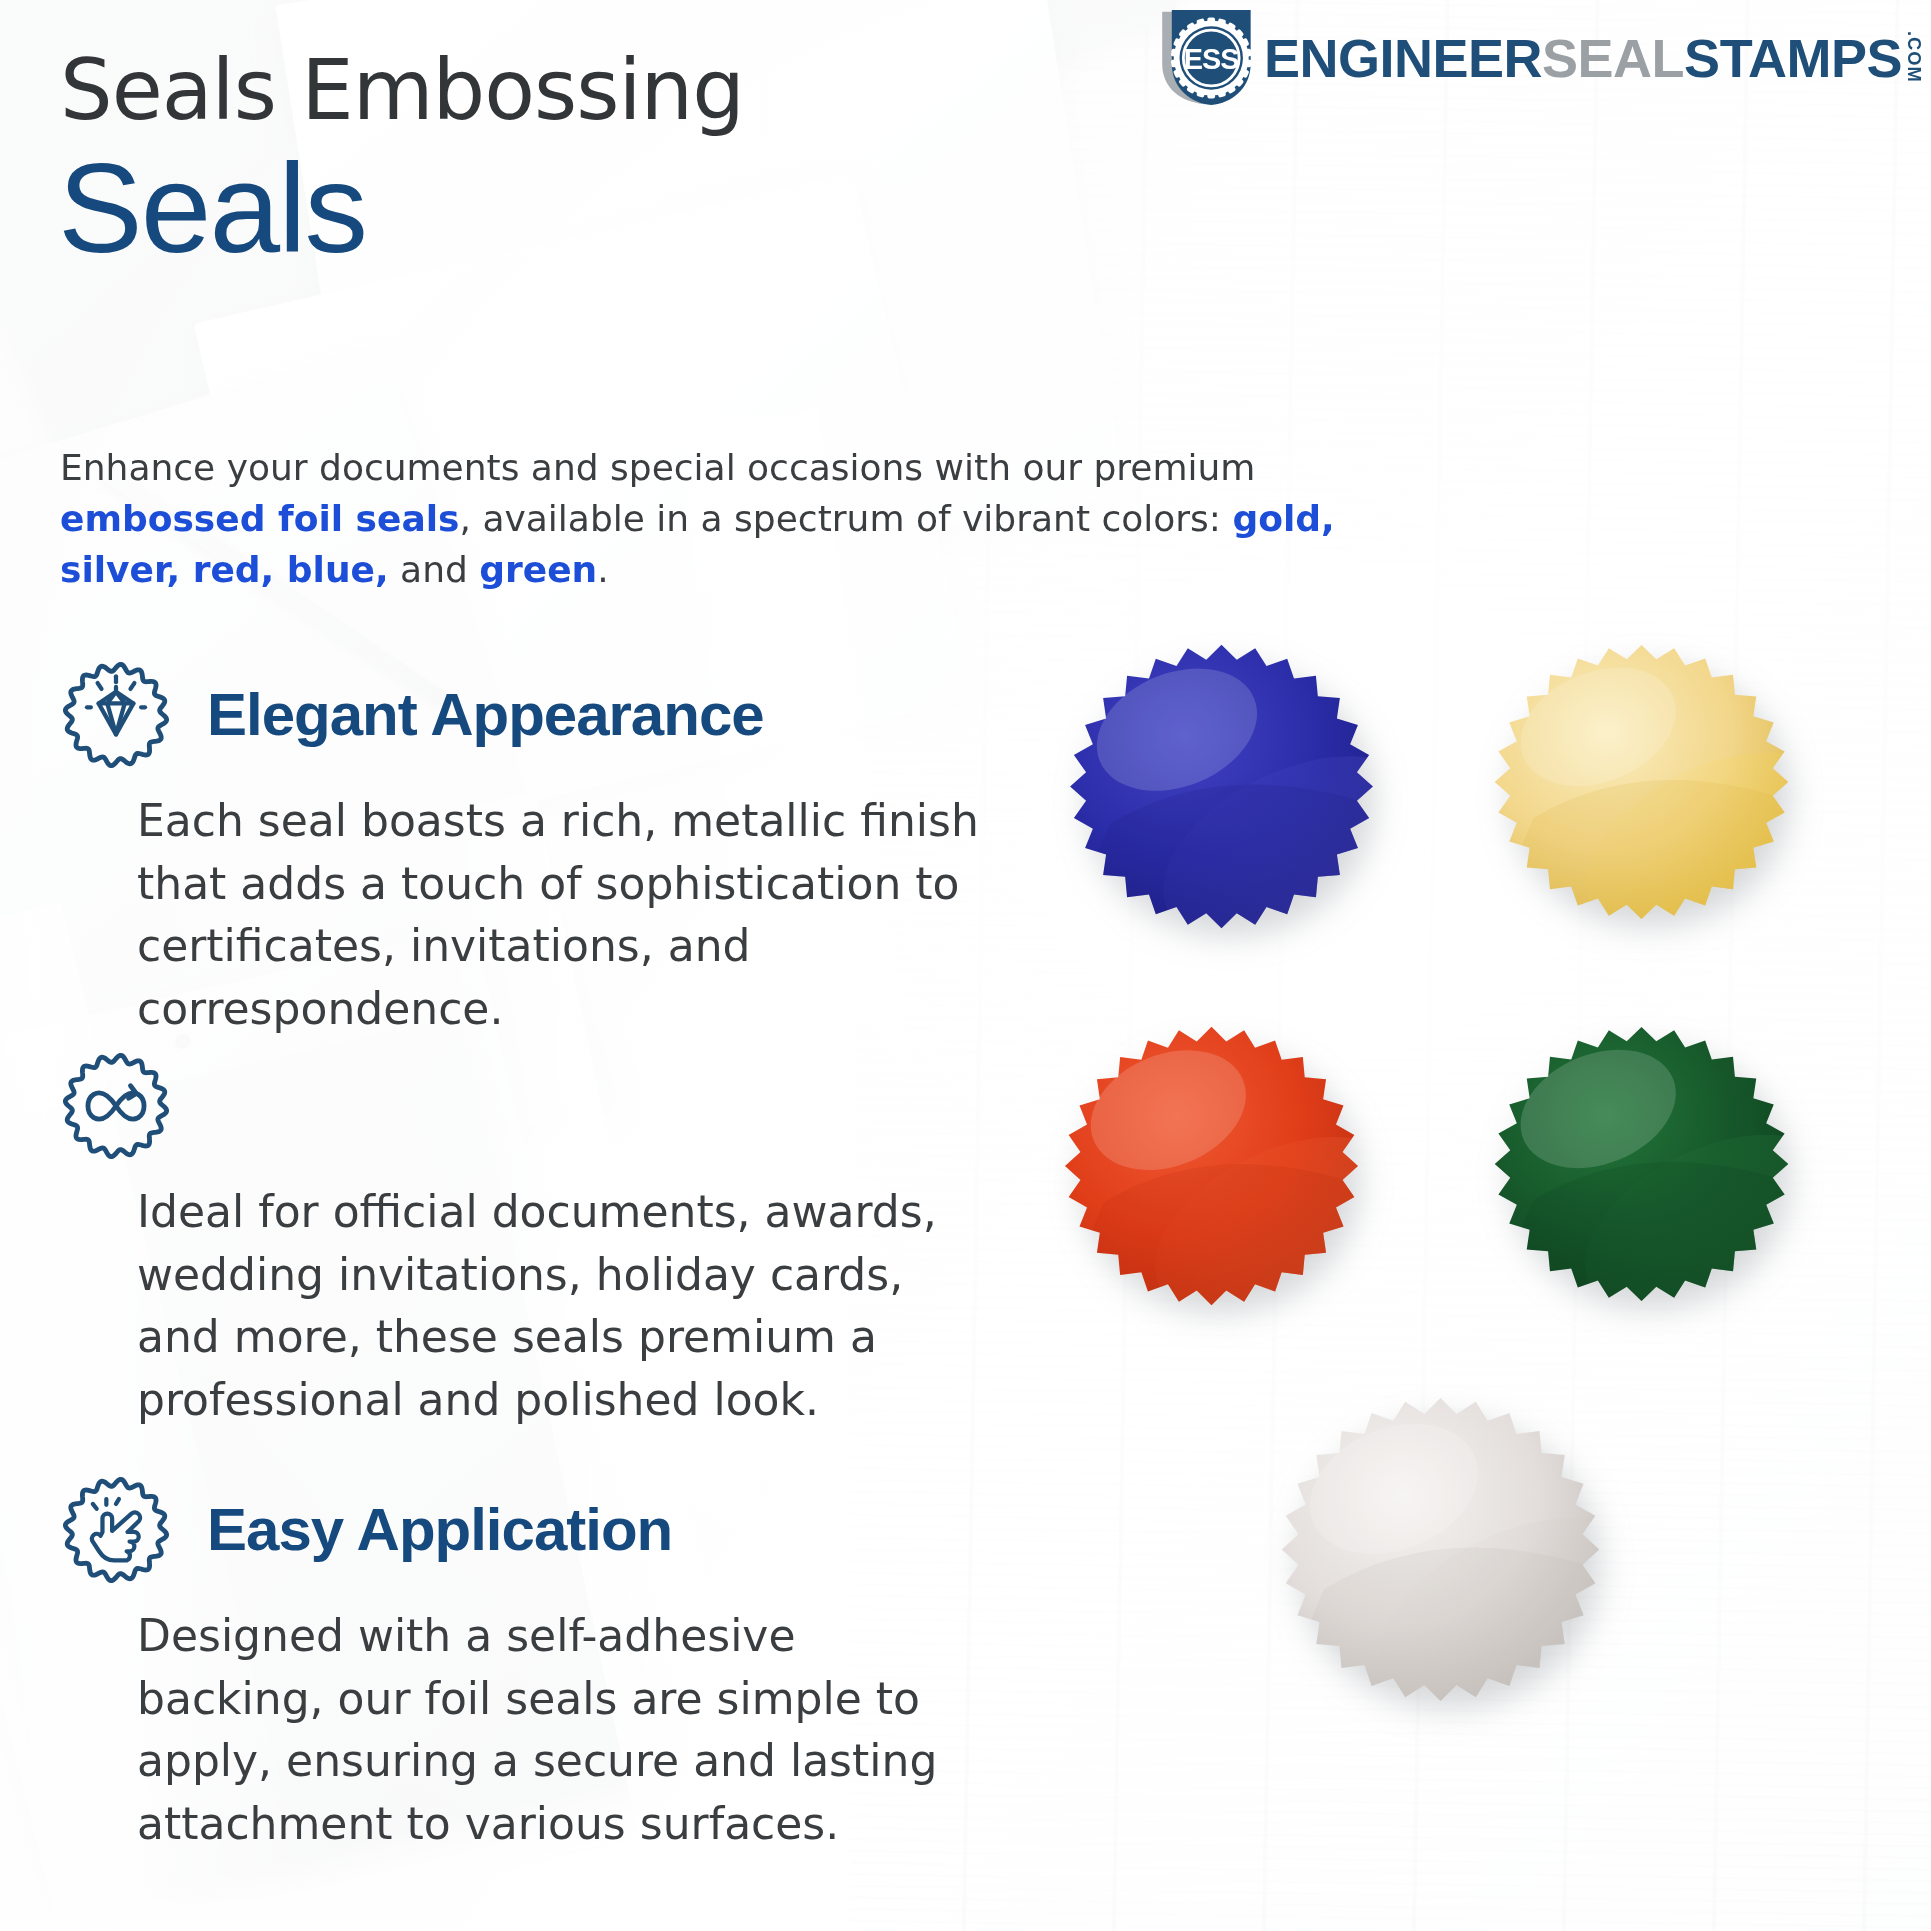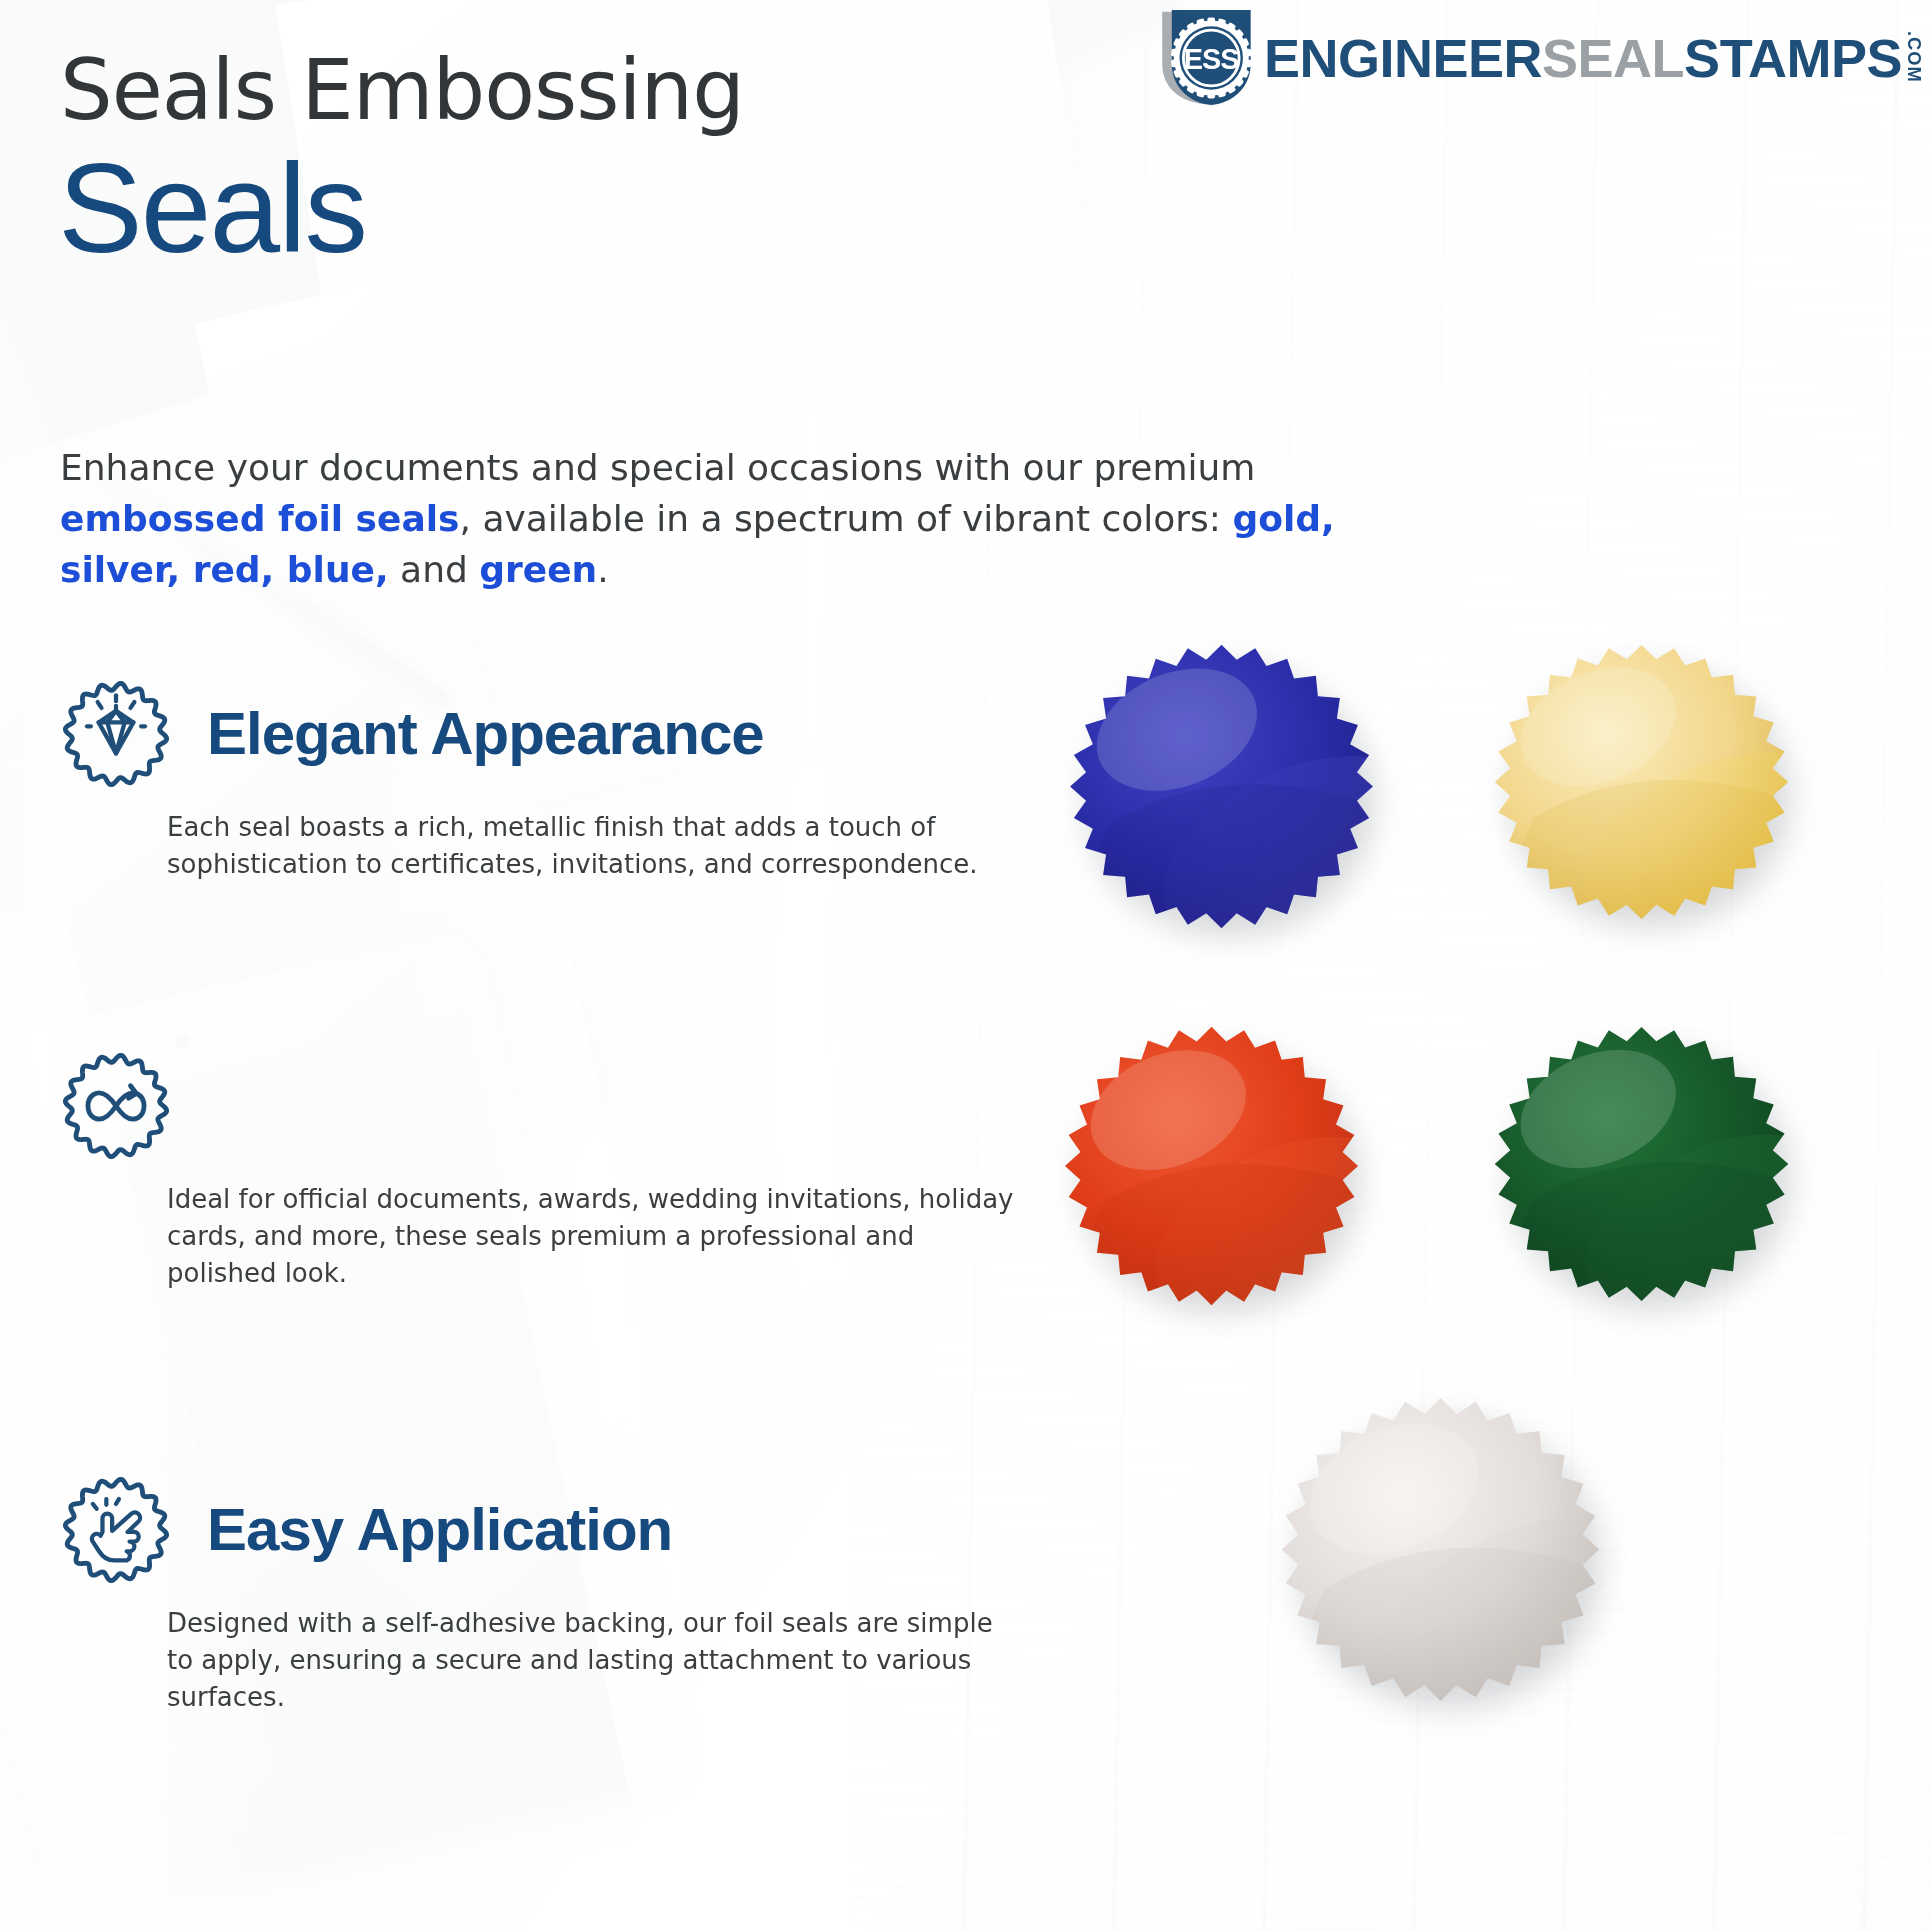--- a/index.html
+++ b/index.html
@@ -117,27 +117,27 @@
                font-weight:400;letter-spacing:-1px;font-family:"DejaVu Sans",sans-serif;}
   .title-bold{position:absolute;left:58px;top:135px;font-size:127px;color:#164a7f;
               font-weight:400;letter-spacing:-1.9px;}
 
   .intro{position:absolute;left:60px;top:406px;width:1313px;font-size:36px;line-height:1.42;
          color:#3b3e41;font-family:"DejaVu Sans",sans-serif;}
   .intro b{font-weight:700;color:#1d4ed8;}
 
   
   .feature{position:absolute;left:58px;width:975px;}
-  .f1{top:676px;}
+  .f1{top:657px;}
   .f2{top:1048px;}
   .f3{top:1472px;}
   .f-head{display:flex;align-items:center;gap:33px;}
   .f-badge{width:116px;height:116px;flex:0 0 auto;}
   .f-title{font-size:60px;font-weight:700;color:#164a7f;letter-spacing:-1px;line-height:1;}
-  .f-body{margin-left:109px;margin-top:17.4px;font-size:26px;line-height:1.42;color:#3b3e41;
+  .f-body{margin-left:79px;margin-top:17.4px;font-size:44px;line-height:1.42;color:#3b3e41;
           font-family:"DejaVu Sans",sans-serif;max-width:850px;}
 
   
   .seal{position:absolute;}
   .seal svg{display:block;filter:drop-shadow(9.7px 15.4px 15.4px rgba(120,126,132,.30));}
   .seal-blue{left:1062px;top:637px;}
   .seal-gold{left:1487px;top:637px;}
   .seal-red{left:1057px;top:1019px;}
   .seal-green{left:1487px;top:1019px;}
   .seal-silver{left:1274px;top:1390px;}

